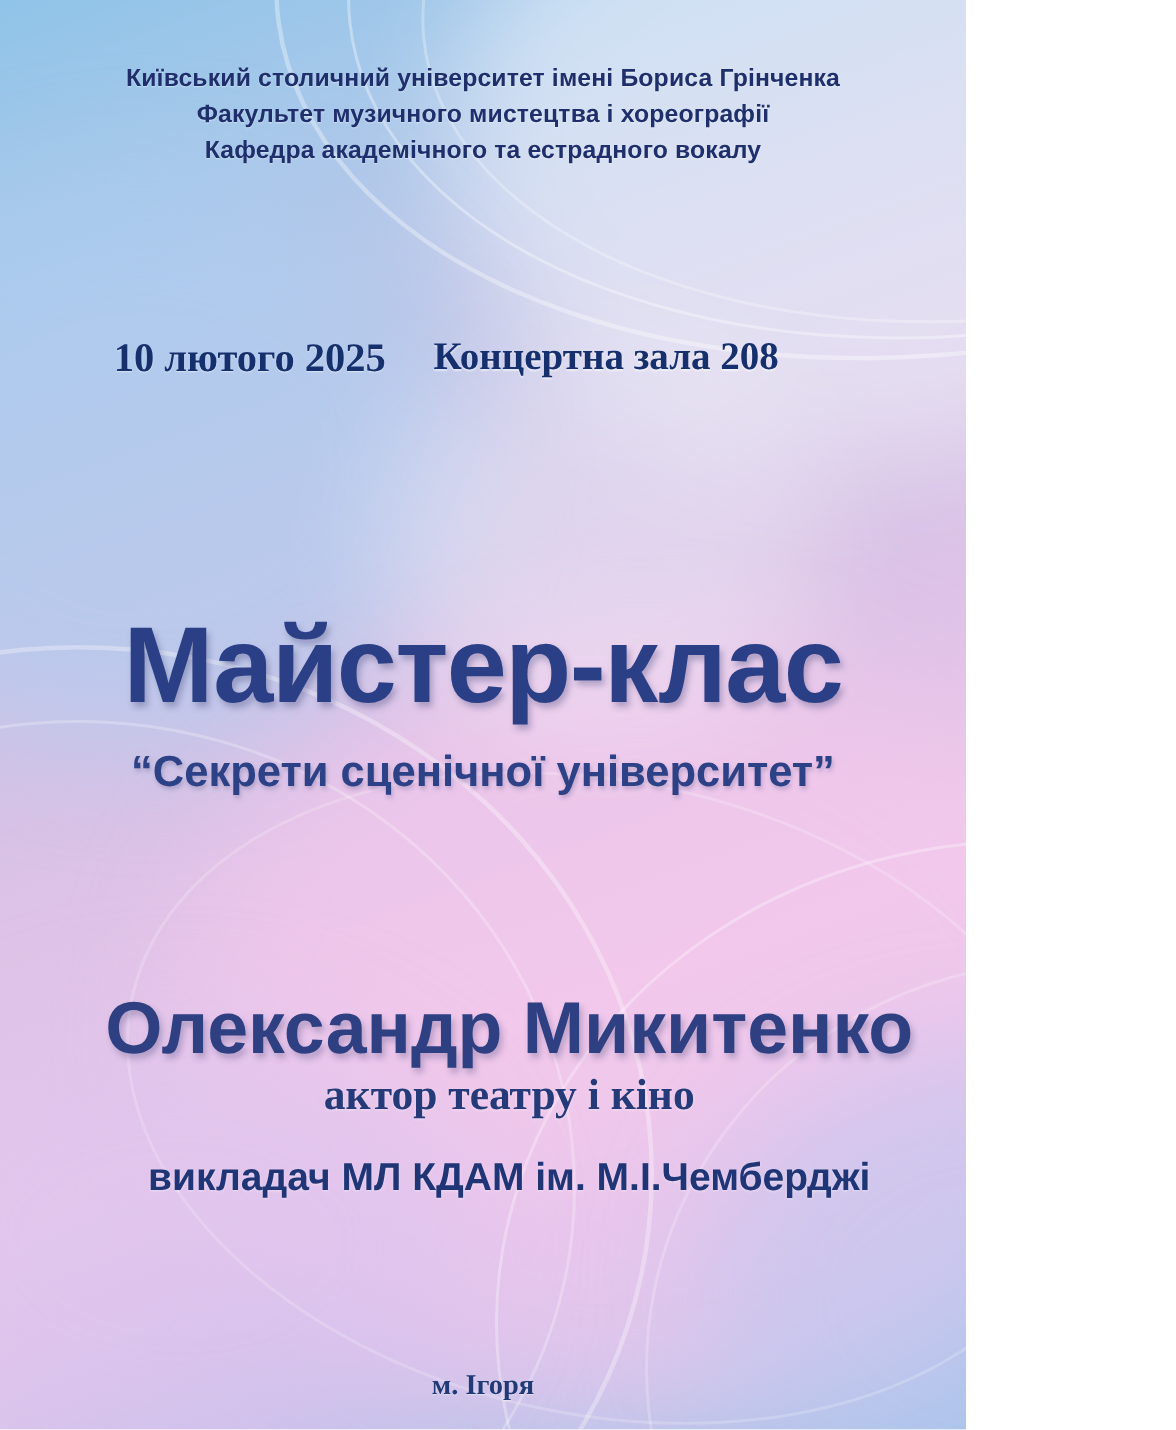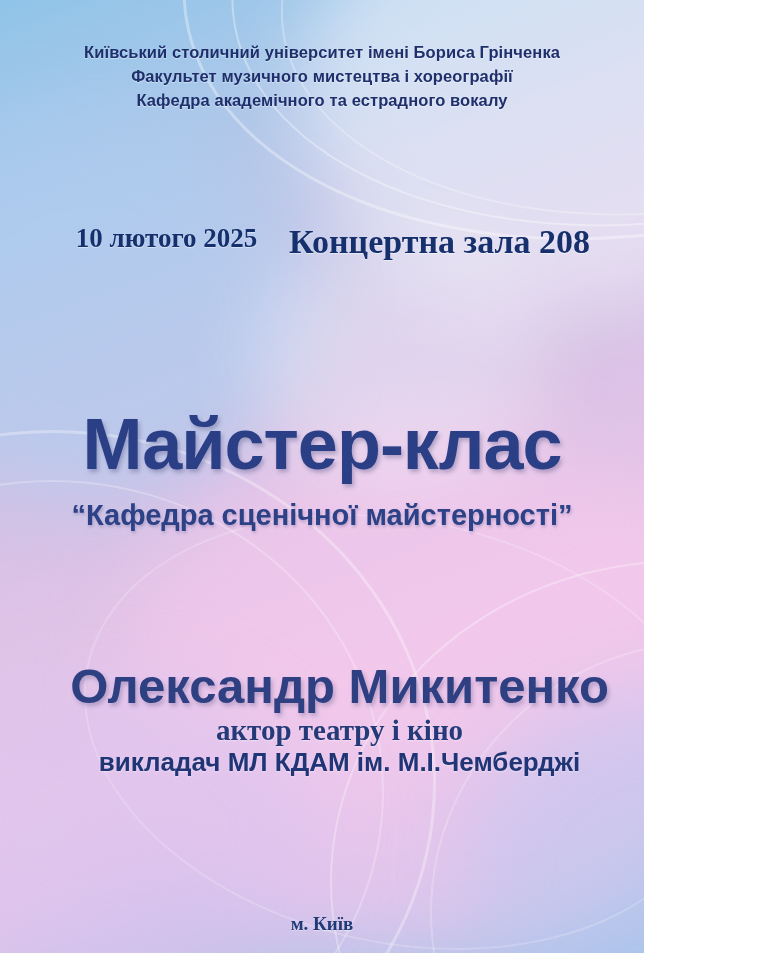--- a/index.html
+++ b/index.html
@@ -112,21 +112,21 @@
     line-height: 1.2;
     text-shadow: 0 1px 1px rgba(255,255,255,0.5);
   }
   .info-left {
     text-align: center;
     width: 260px;
   }
   .info-right {
     text-align: left;
     width: 330px;
-    font-size: 34px;
+    font-size: 26px;
   }
 
   
   .title-wrap {
     position: absolute;
     top: 365px;
     left: 0;
     right: 0;
     text-align: center;
   }
@@ -167,20 +167,21 @@
     line-height: 1.1;
   }
   .guest-role {
     font-family: "Liberation Serif", serif;
     font-weight: bold;
     font-size: 29px;
     color: #253a78;
     text-shadow: 0 1px 2px rgba(255,255,255,0.4);
   }
   .guest-position {
+    margin-top: 22px;
     font-family: "Liberation Sans", sans-serif;
     font-weight: bold;
     font-size: 26px;
     color: #1f3576;
     text-shadow: 0 1px 2px rgba(255,255,255,0.4);
   }
 
   
   .footer {
     position: absolute;
@@ -229,25 +230,25 @@
       <div class="info-block info-left">
         <div>10 лютого 2025</div>
       </div>
       <div class="info-block info-right">
         <div>Концертна зала 208</div>
       </div>
     </div>
 
     <div class="title-wrap">
       <div class="title">Майстер-клас</div>
-      <div class="subtitle">“Кафедра сценічної майстерності”</div>
+      <div class="subtitle">“Секрети сценічної університет”</div>
     </div>
 
     <div class="guest-wrap">
       <div class="guest-name">Олександр Микитенко</div>
       <div class="guest-role">актор театру і кіно</div>
       <div class="guest-position">викладач МЛ КДАМ ім. М.І.Чемберджі</div>
     </div>
 
-    <div class="footer">м. Київ</div>
+    <div class="footer">м. Ігоря</div>
 
   </div>
 </div>
 
 </body></html>

